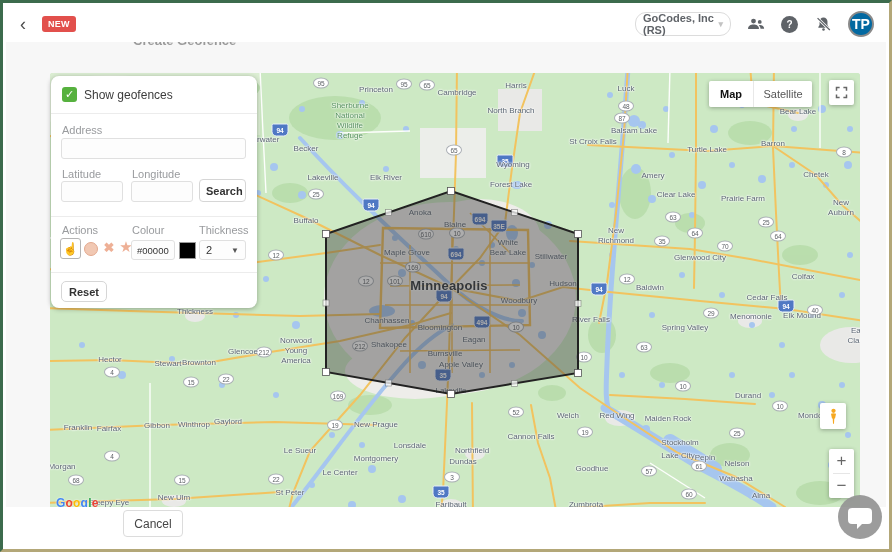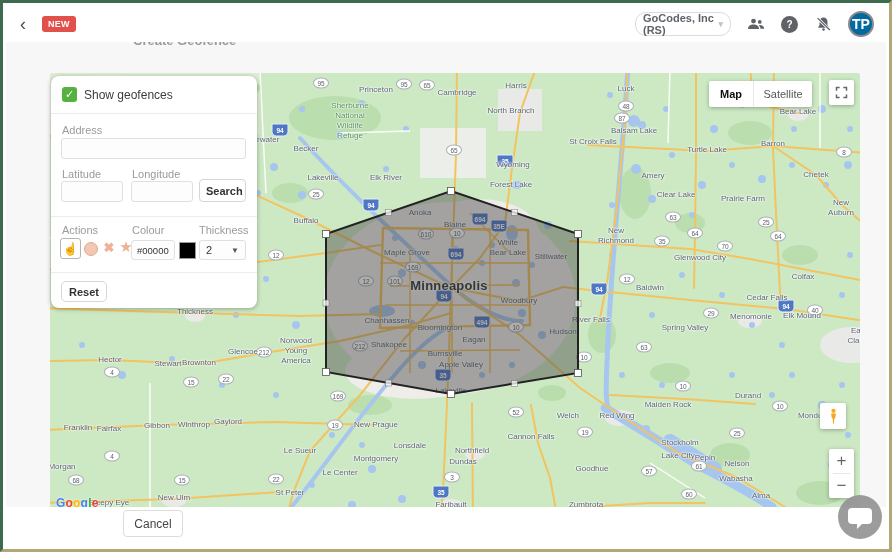--- a/index.html
+++ b/index.html
@@ -392,25 +392,25 @@
 Richmond</div>
           <div class="mlabel" style="left: 650px; top: 185px;">Glenwood City</div>
           <div class="mlabel" style="left: 753px; top: 204px;">Colfax</div>
           <div class="mlabel" style="left: 600px; top: 215px;">Baldwin</div>
           <div class="mlabel" style="left: 717px; top: 225px;">Cedar Falls</div>
           <div class="mlabel" style="left: 701px; top: 244px;">Menomonie</div>
           <div class="mlabel" style="left: 752px; top: 243px;">Elk Mound</div>
           <div class="mlabel" style="left: 541px; top: 247px;">River Falls</div>
           <div class="mlabel" style="left: 635px; top: 255px;">Spring Valley</div>
           <div class="mlabel" style="left: 808px; top: 263px;">Eau Claire</div>
-          <div class="mlabel" style="left: 513px; top: 211px; margin-top: 48px;">Hudson</div>
+          <div class="mlabel" style="left: 513px; top: 211px;">Hudson</div>
           <div class="mlabel" style="left: 698px; top: 323px;">Durand</div>
           <div class="mlabel" style="left: 763px; top: 343px;">Mondovi</div>
           <div class="mlabel" style="left: 567px; top: 343px;">Red Wing</div>
-          <div class="mlabel" style="left: 618px; top: 332px;">Maiden Rock</div>
+          <div class="mlabel" style="left: 618px; top: 346px;">Maiden Rock</div>
           <div class="mlabel" style="left: 518px; top: 343px;">Welch</div>
           <div class="mlabel" style="left: 630px; top: 370px; text-align: right;">Stockholm</div>
           <div class="mlabel" style="left: 628px; top: 383px;">Lake City</div>
           <div class="mlabel" style="left: 655px; top: 385px;">Pepin</div>
           <div class="mlabel" style="left: 687px; top: 391px;">Nelson</div>
           <div class="mlabel" style="left: 686px; top: 406px;">Wabasha</div>
           <div class="mlabel" style="left: 711px; top: 423px;">Alma</div>
           <div class="mlabel" style="left: 542px; top: 396px;">Goodhue</div>
           <div class="mlabel" style="left: 536px; top: 432px;">Zumbrota</div>
           <div class="mlabel" style="left: 28px; top: 355px;">Franklin</div>

